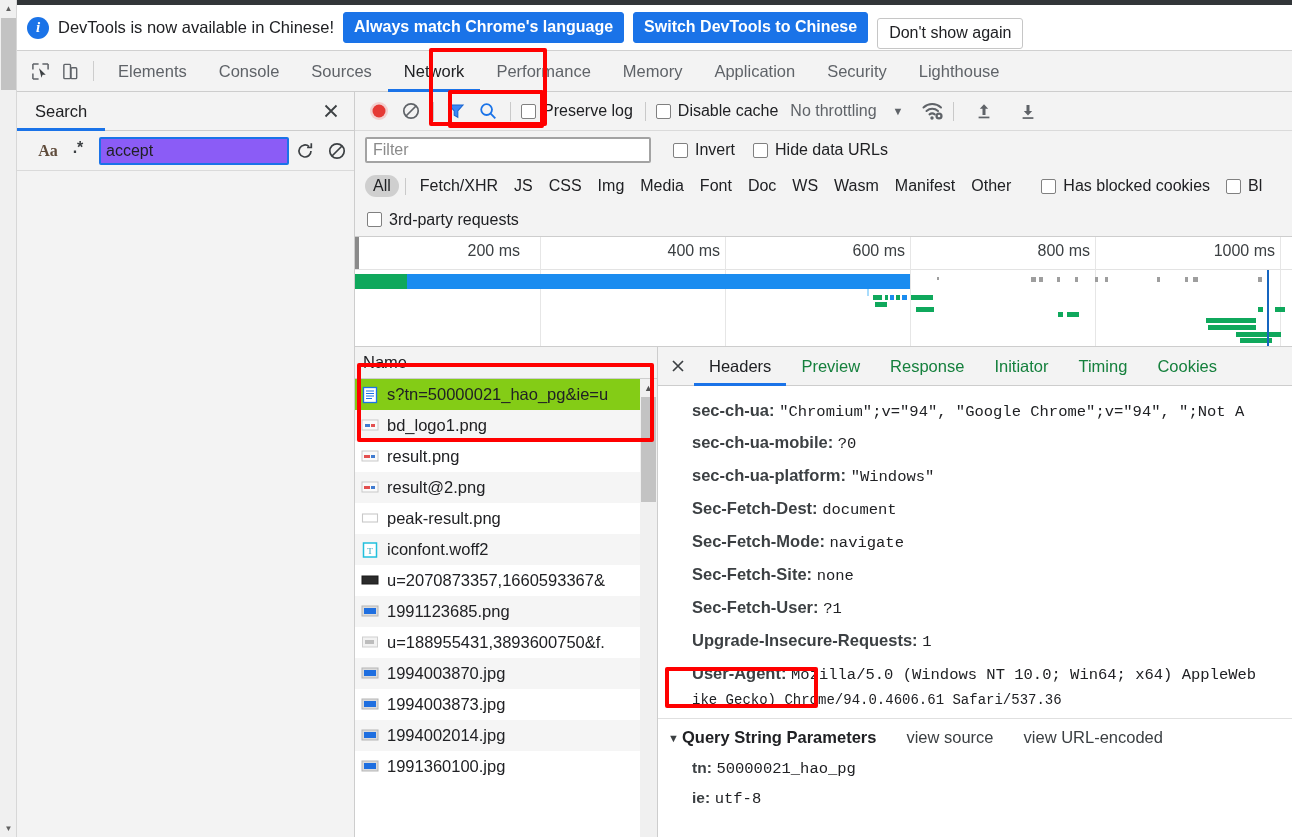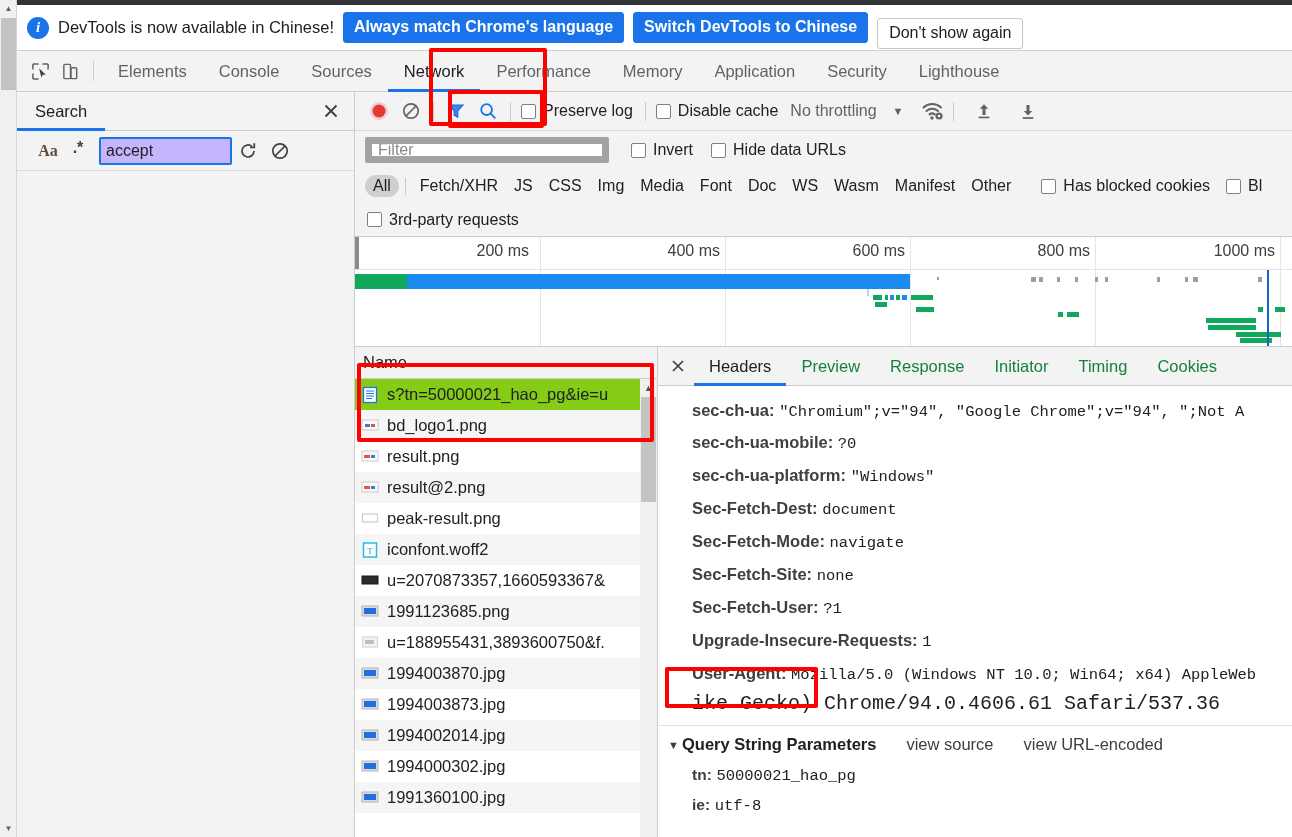--- a/index.html
+++ b/index.html
@@ -159,23 +159,23 @@
     font-size: 16px; font-weight: bold; color: #5f4b3a;
     font-family: "Liberation Serif", serif;
     width: 30px; text-align: center; cursor: pointer;
   }
   .regex {
     font-size: 16px; font-weight: bold; color: #3c4043;
     font-family: "Liberation Sans", sans-serif;
     width: 30px; text-align: center; cursor: pointer; padding-bottom: 5px;
   }
   .search-input {
-    width: 133px; height: 28px;
+    width: 190px; height: 28px;
     border: 2px solid #1a73e8; border-radius: 2px;
-    background: #c4b5fd; font-size: 16px; color: #202124;
+    background: #8b5cf6; font-size: 16px; color: #202124;
     padding: 0 5px; outline: none; margin-left: 6px;
     font-family: "Liberation Sans", sans-serif;
   }
   .si-btn {
     width: 32px; height: 28px; display: flex;
     align-items: center; justify-content: center; cursor: pointer;
   }
   .search-results { flex: 1; background: #f3f3f3; }
 
   
@@ -210,22 +210,22 @@
   }
   .caret-down {
     margin-left: 16px; color: #5f6368; font-size: 11px; cursor: pointer;
   }
 
   .filter-row {
     height: 38px; display: flex; align-items: center;
     background: #f3f3f3; padding-left: 10px; gap: 0;
   }
   .filter-input {
-    width: 244px; height: 26px;
-    border: 7px solid #a3a3a3; border-radius: 2px; background: #fff;
+    width: 286px; height: 26px;
+    border: 2px solid #a3a3a3; border-radius: 2px; background: #fff;
     font-size: 16px; color: #be185d; padding: 0 6px; outline: none;
     font-family: "Liberation Sans", sans-serif;
   }
   .filter-input::placeholder { color: #8a8a8a; }
 
   .types-row {
     height: 34px; display: flex; align-items: center;
     background: #f3f3f3; padding-left: 10px;
   }
   .type-chip {
@@ -357,21 +357,21 @@
   }
   .hdr-key {
     font-weight: bold; color: #3c4043;
     font-family: "Liberation Sans", sans-serif;
   }
   .hdr-val {
     font-family: "Liberation Mono", monospace; color: #202124; font-size: 15.5px;
   }
   .hdr-cont {
     padding: 2px 0 4px 34px; white-space: nowrap;
-    font-family: "Liberation Mono", monospace; color: #202124; font-size: 20px;
+    font-family: "Liberation Mono", monospace; color: #202124; font-size: 14px;
   }
   .section-div {
     border-top: 1px solid #e0e0e0; margin: 6px 0 0 0;
   }
   .section-head {
     display: flex; align-items: center; gap: 0;
     padding: 9px 0 6px 10px; white-space: nowrap;
   }
   .tri {
     width: 14px; color: #3c4043; font-size: 11px; cursor: pointer;
@@ -606,21 +606,21 @@
         <div class="overview">
           <div class="ov-leftbar"></div>
           <div class="ov-ruler"></div>
 
           <div class="ov-tick" style="left:185px;"></div>
           <div class="ov-tick" style="left:370px;"></div>
           <div class="ov-tick" style="left:555px;"></div>
           <div class="ov-tick" style="left:740px;"></div>
           <div class="ov-tick" style="left:925px;"></div>
 
-          <div class="ov-tick-label" style="left:179px;">200 ms</div>
+          <div class="ov-tick-label" style="left:170px;">200 ms</div>
           <div class="ov-tick-label" style="left:370px;">400 ms</div>
           <div class="ov-tick-label" style="left:555px;">600 ms</div>
           <div class="ov-tick-label" style="left:740px;">800 ms</div>
           <div class="ov-tick-label" style="left:925px;">1000 ms</div>
 
           <div class="ov-band" style="left:0px;top:37px;width:555px;height:15px;"></div>
           <div class="ov-band green" style="left:0px;top:37px;width:52px;height:15px;"></div>
 
           <div class="ov-band grey" style="left:582px;top:40px;width:2px;height:3px;"></div>
           <div class="ov-band grey" style="left:676px;top:40px;width:5px;height:5px;"></div>
@@ -777,29 +777,20 @@
               <div class="req-row">
                 <span class="ic">
                   <svg width="18" height="14" viewBox="0 0 18 14">
                     <rect x="1" y="2" width="16" height="10" fill="#dcdcdc" stroke="#b5b5b5" stroke-width="1"></rect>
                     <rect x="3" y="4" width="12" height="6" fill="#1f6fe0"></rect>
                   </svg>
                 </span>
                 <span class="req-name">1994002014.jpg</span>
               </div>
 
-              <div class="req-row">
-                <span class="ic">
-                  <svg width="18" height="14" viewBox="0 0 18 14">
-                    <rect x="1" y="2" width="16" height="10" fill="#dcdcdc" stroke="#b5b5b5" stroke-width="1"></rect>
-                    <rect x="3" y="4" width="12" height="6" fill="#1f6fe0"></rect>
-                  </svg>
-                </span>
-                <span class="req-name">1994000302.jpg</span>
-              </div>
 
               <div class="req-row">
                 <span class="ic">
                   <svg width="18" height="14" viewBox="0 0 18 14">
                     <rect x="1" y="2" width="16" height="10" fill="#dcdcdc" stroke="#b5b5b5" stroke-width="1"></rect>
                     <rect x="3" y="4" width="12" height="6" fill="#1f6fe0"></rect>
                   </svg>
                 </span>
                 <span class="req-name">1991360100.jpg</span>
               </div>

